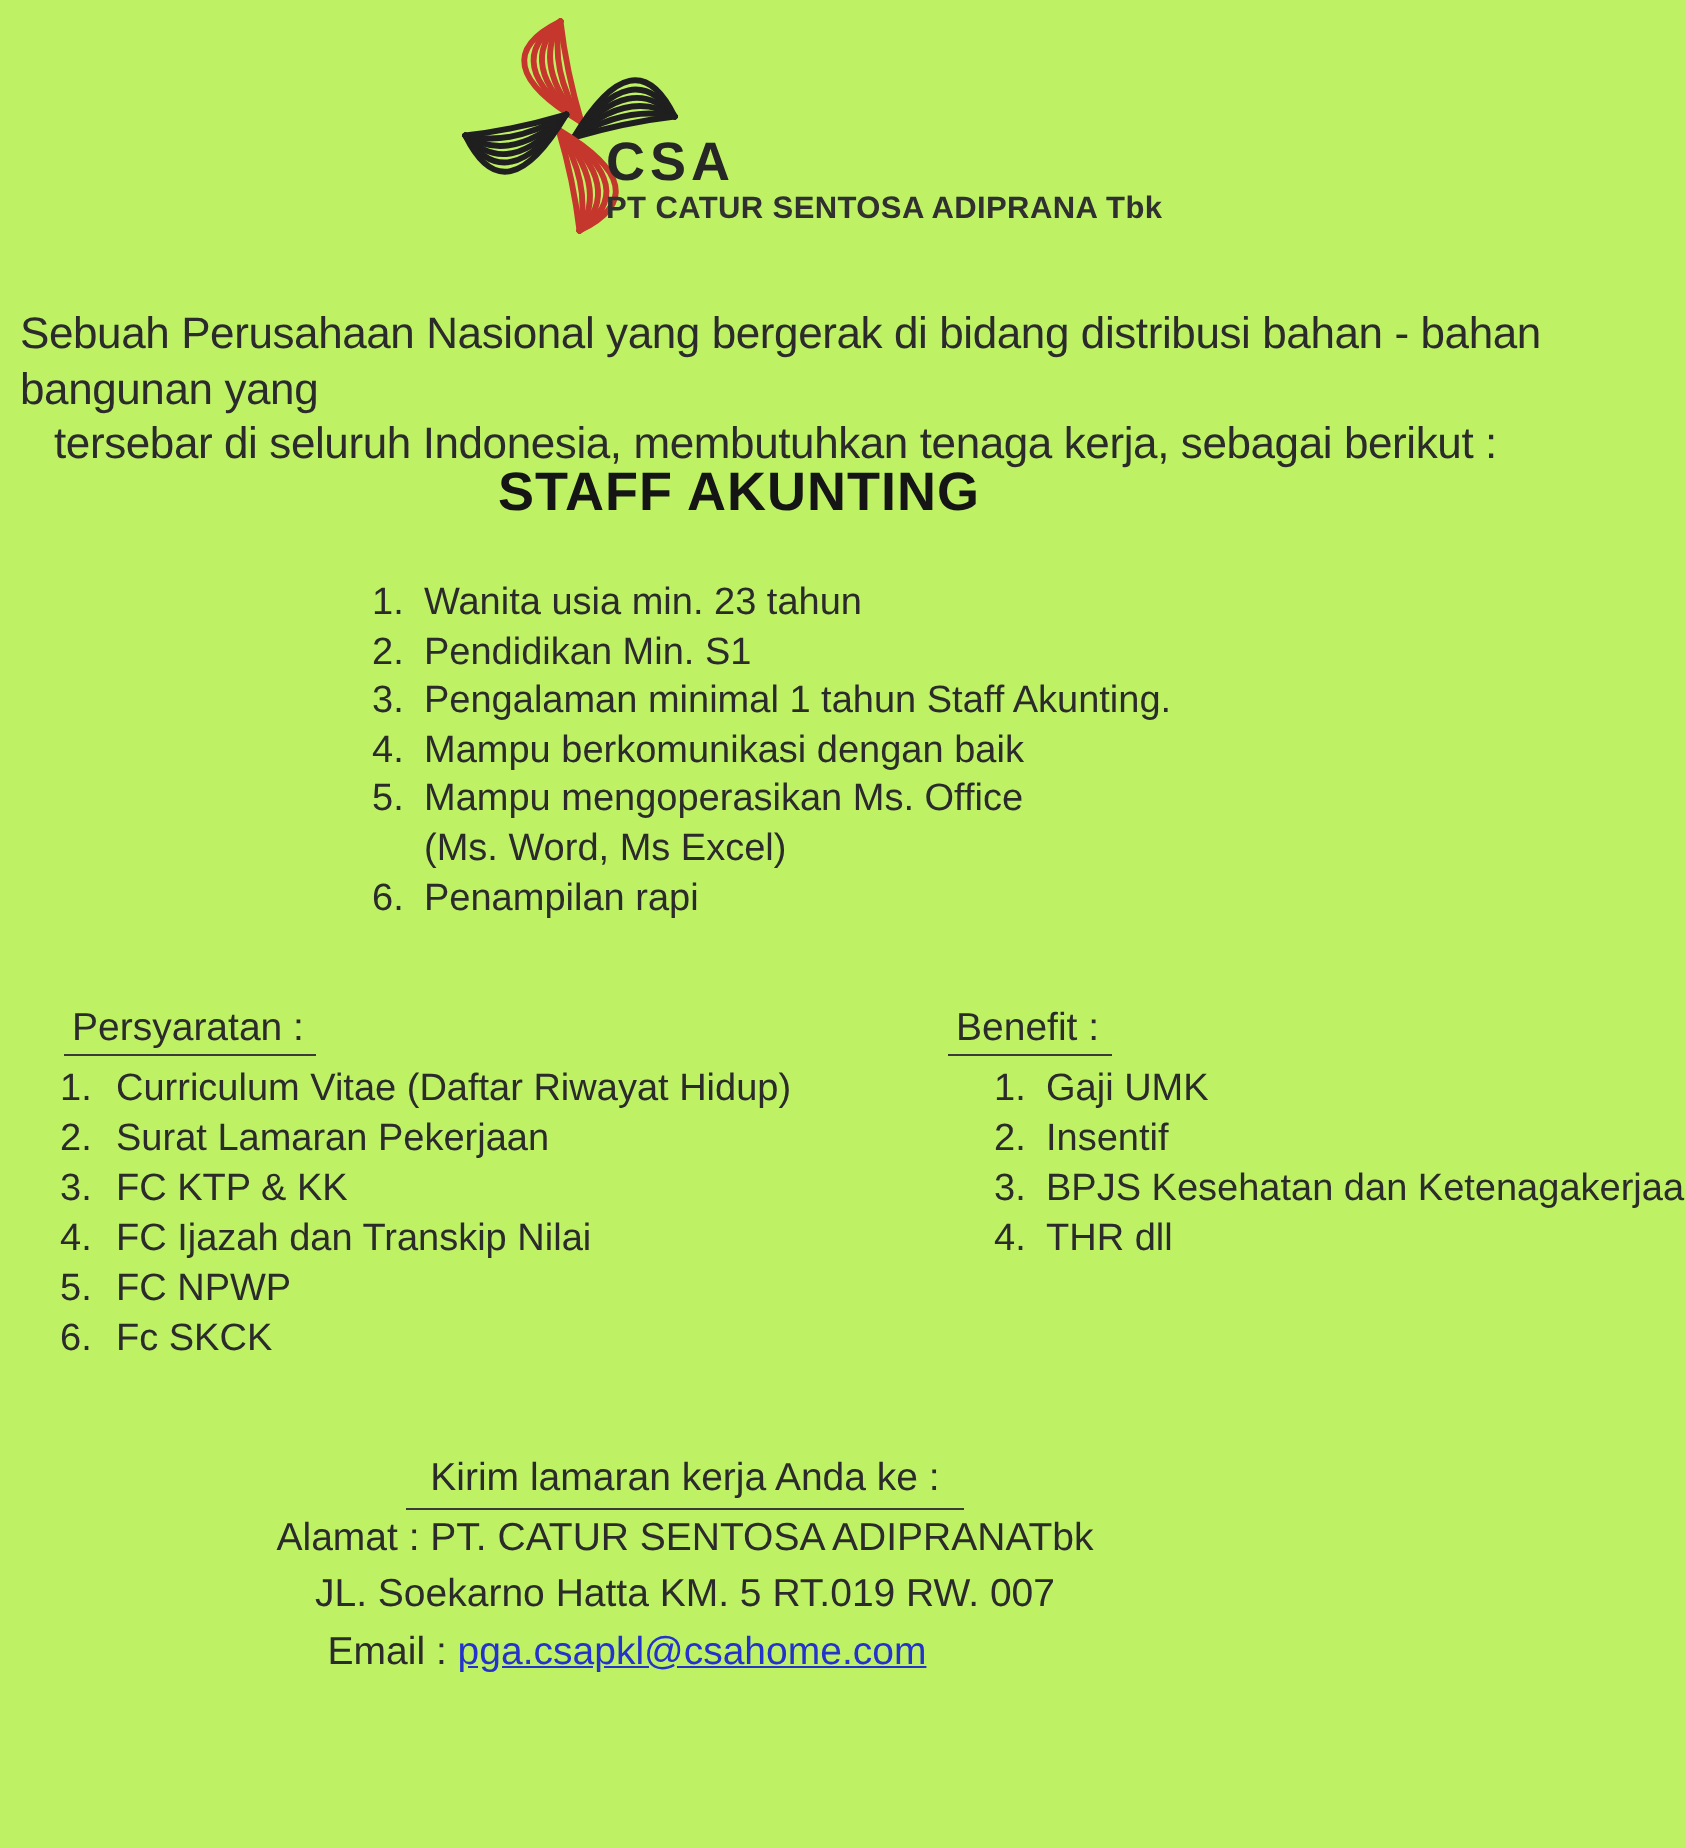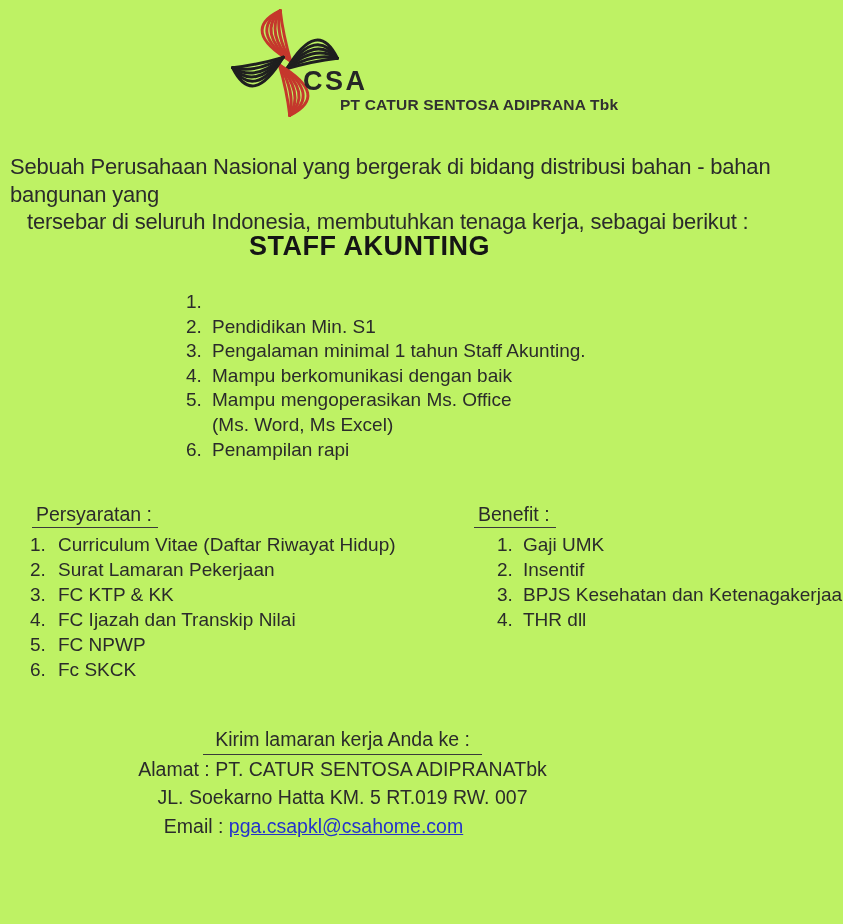--- a/index.html
+++ b/index.html
@@ -25,21 +25,20 @@
   .stripe-red{stroke:var(--logo-red);}
   .stripe-black{stroke:var(--logo-black);}
   .logo-acronym{
     position:absolute;left:303px;top:66px;
     font-size:27px;font-weight:bold;letter-spacing:2.5px;color:#262626;
   }
   .logo-company{
     position:absolute;left:303px;top:96px;
     font-size:15.5px;font-weight:bold;letter-spacing:0.2px;color:#303030;
     white-space:nowrap;
-    margin-left:37px;
   }
   
   .intro{
     position:absolute;left:10px;top:153px;width:805px;
     font-size:22px;line-height:27.5px;letter-spacing:-0.2px;
   }
   .intro-line2{padding-left:17px;}
   
   .job-title{
     position:absolute;left:0;top:231px;width:739px;
@@ -126,20 +125,21 @@
   <div class="intro">
     <div class="intro-line1">Sebuah Perusahaan Nasional yang bergerak di bidang distribusi bahan - bahan bangunan yang</div>
     <div class="intro-line2">tersebar di seluruh Indonesia, membutuhkan tenaga kerja, sebagai berikut :</div>
   </div>
 
   <div class="job-title">STAFF AKUNTING</div>
 
   <div class="qual-list">
     <div class="list-row">
       <span class="qual-num">1.</span>
+      <span>Wanita usia min. 23 tahun</span>
     </div>
     <div class="list-row">
       <span class="qual-num">2.</span>
       <span>Pendidikan Min. S1</span>
     </div>
     <div class="list-row">
       <span class="qual-num">3.</span>
       <span>Pengalaman minimal 1 tahun Staff Akunting.</span>
     </div>
     <div class="list-row">

